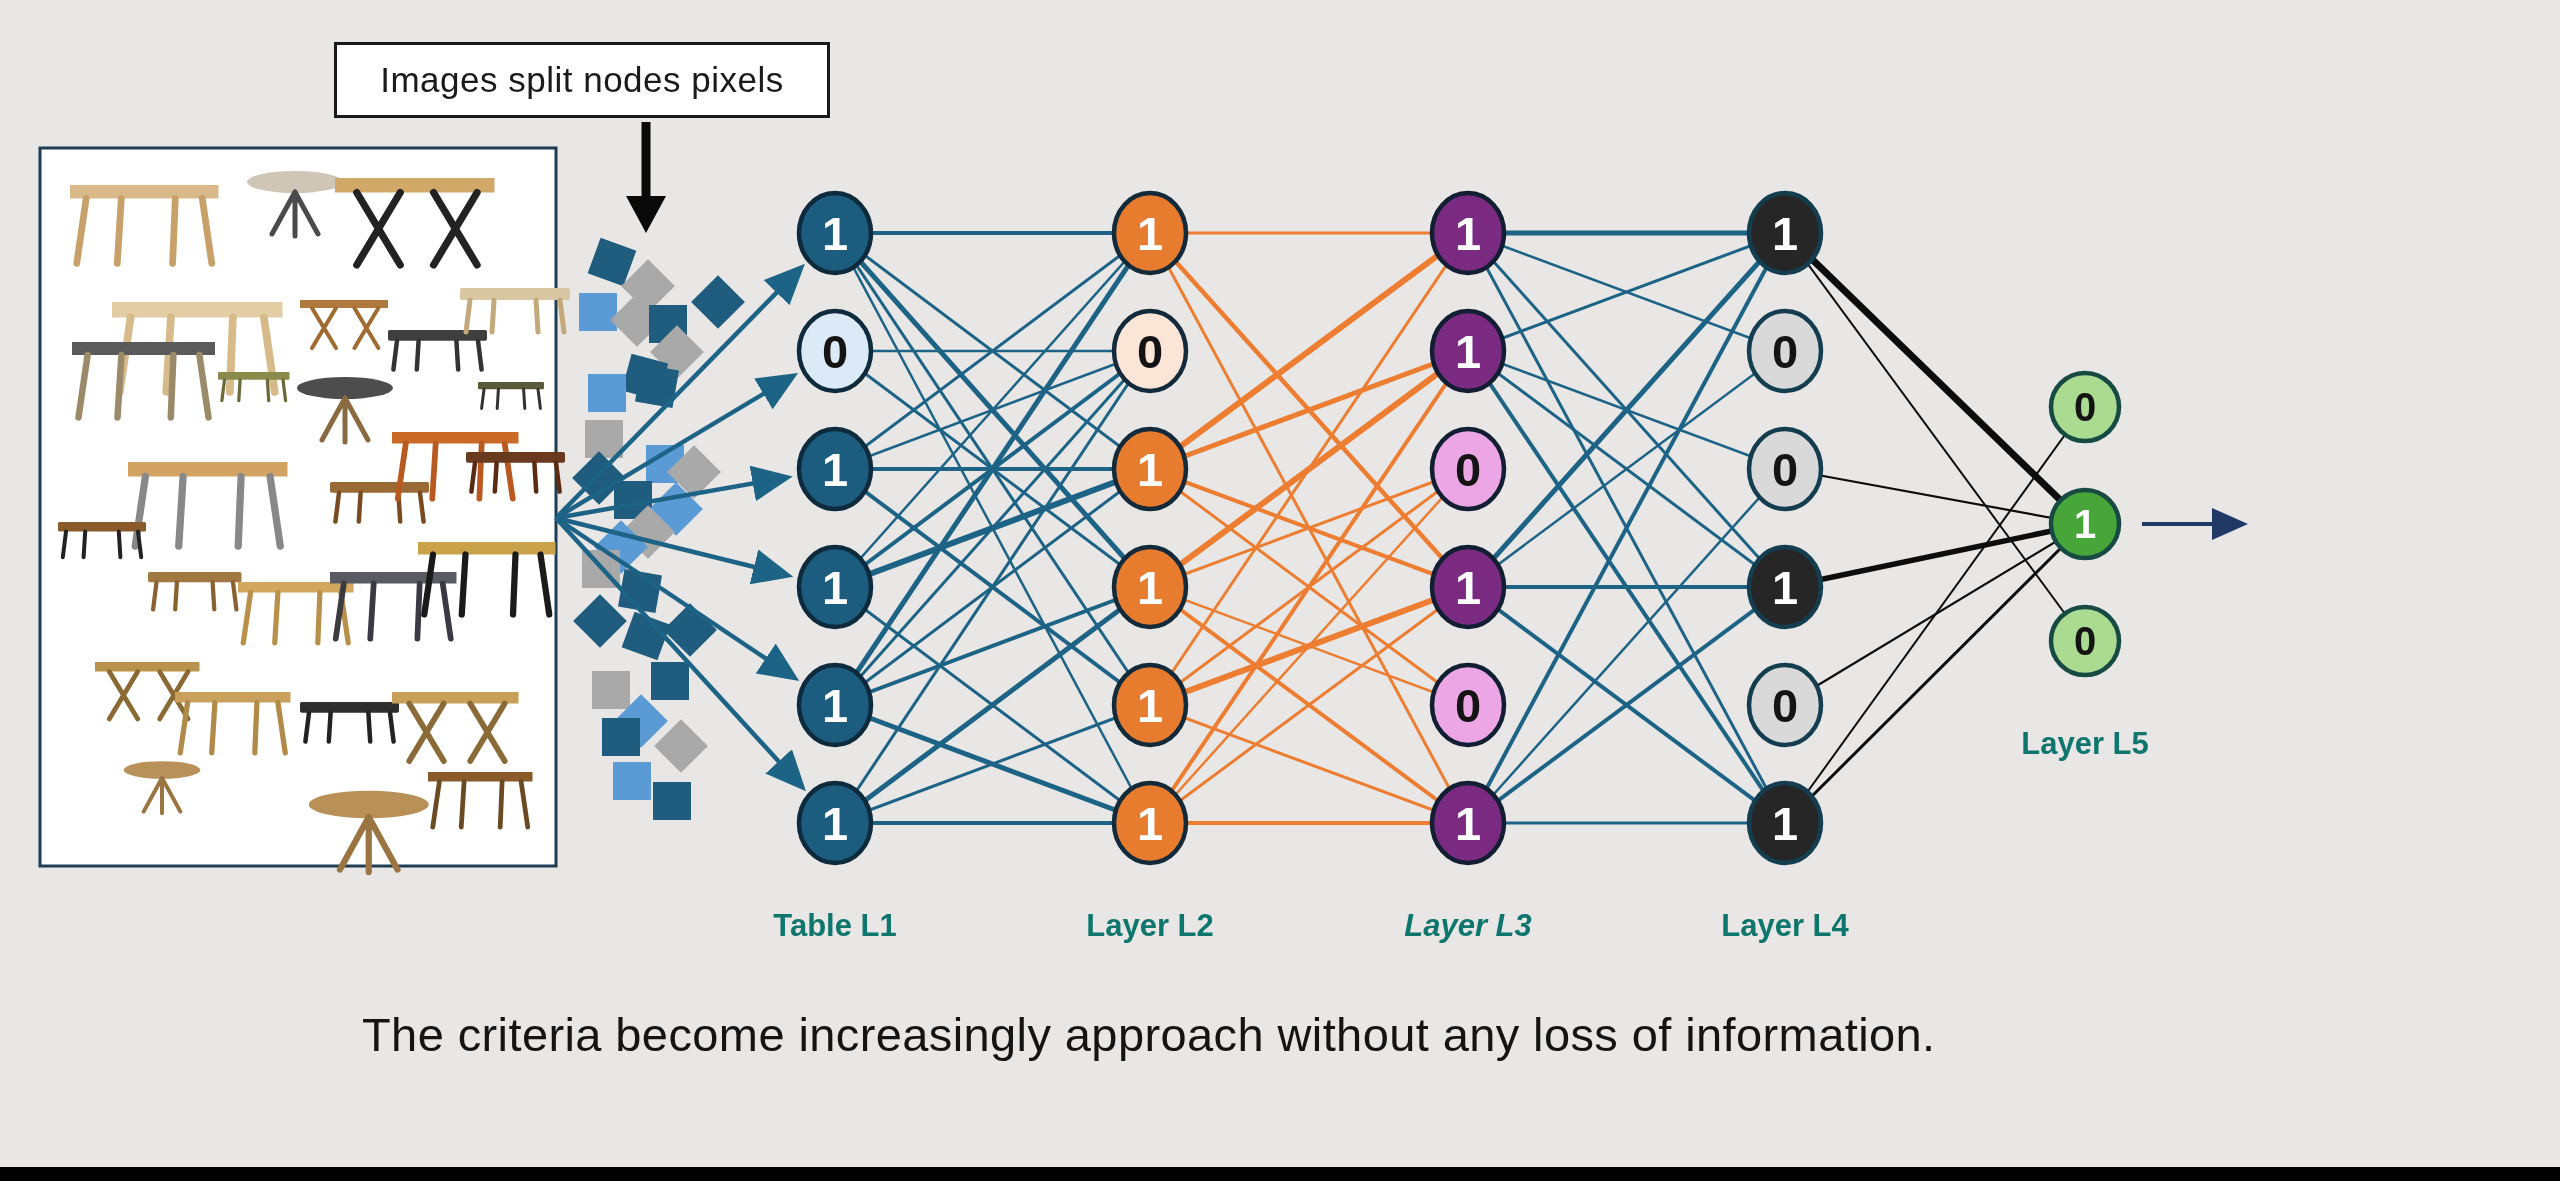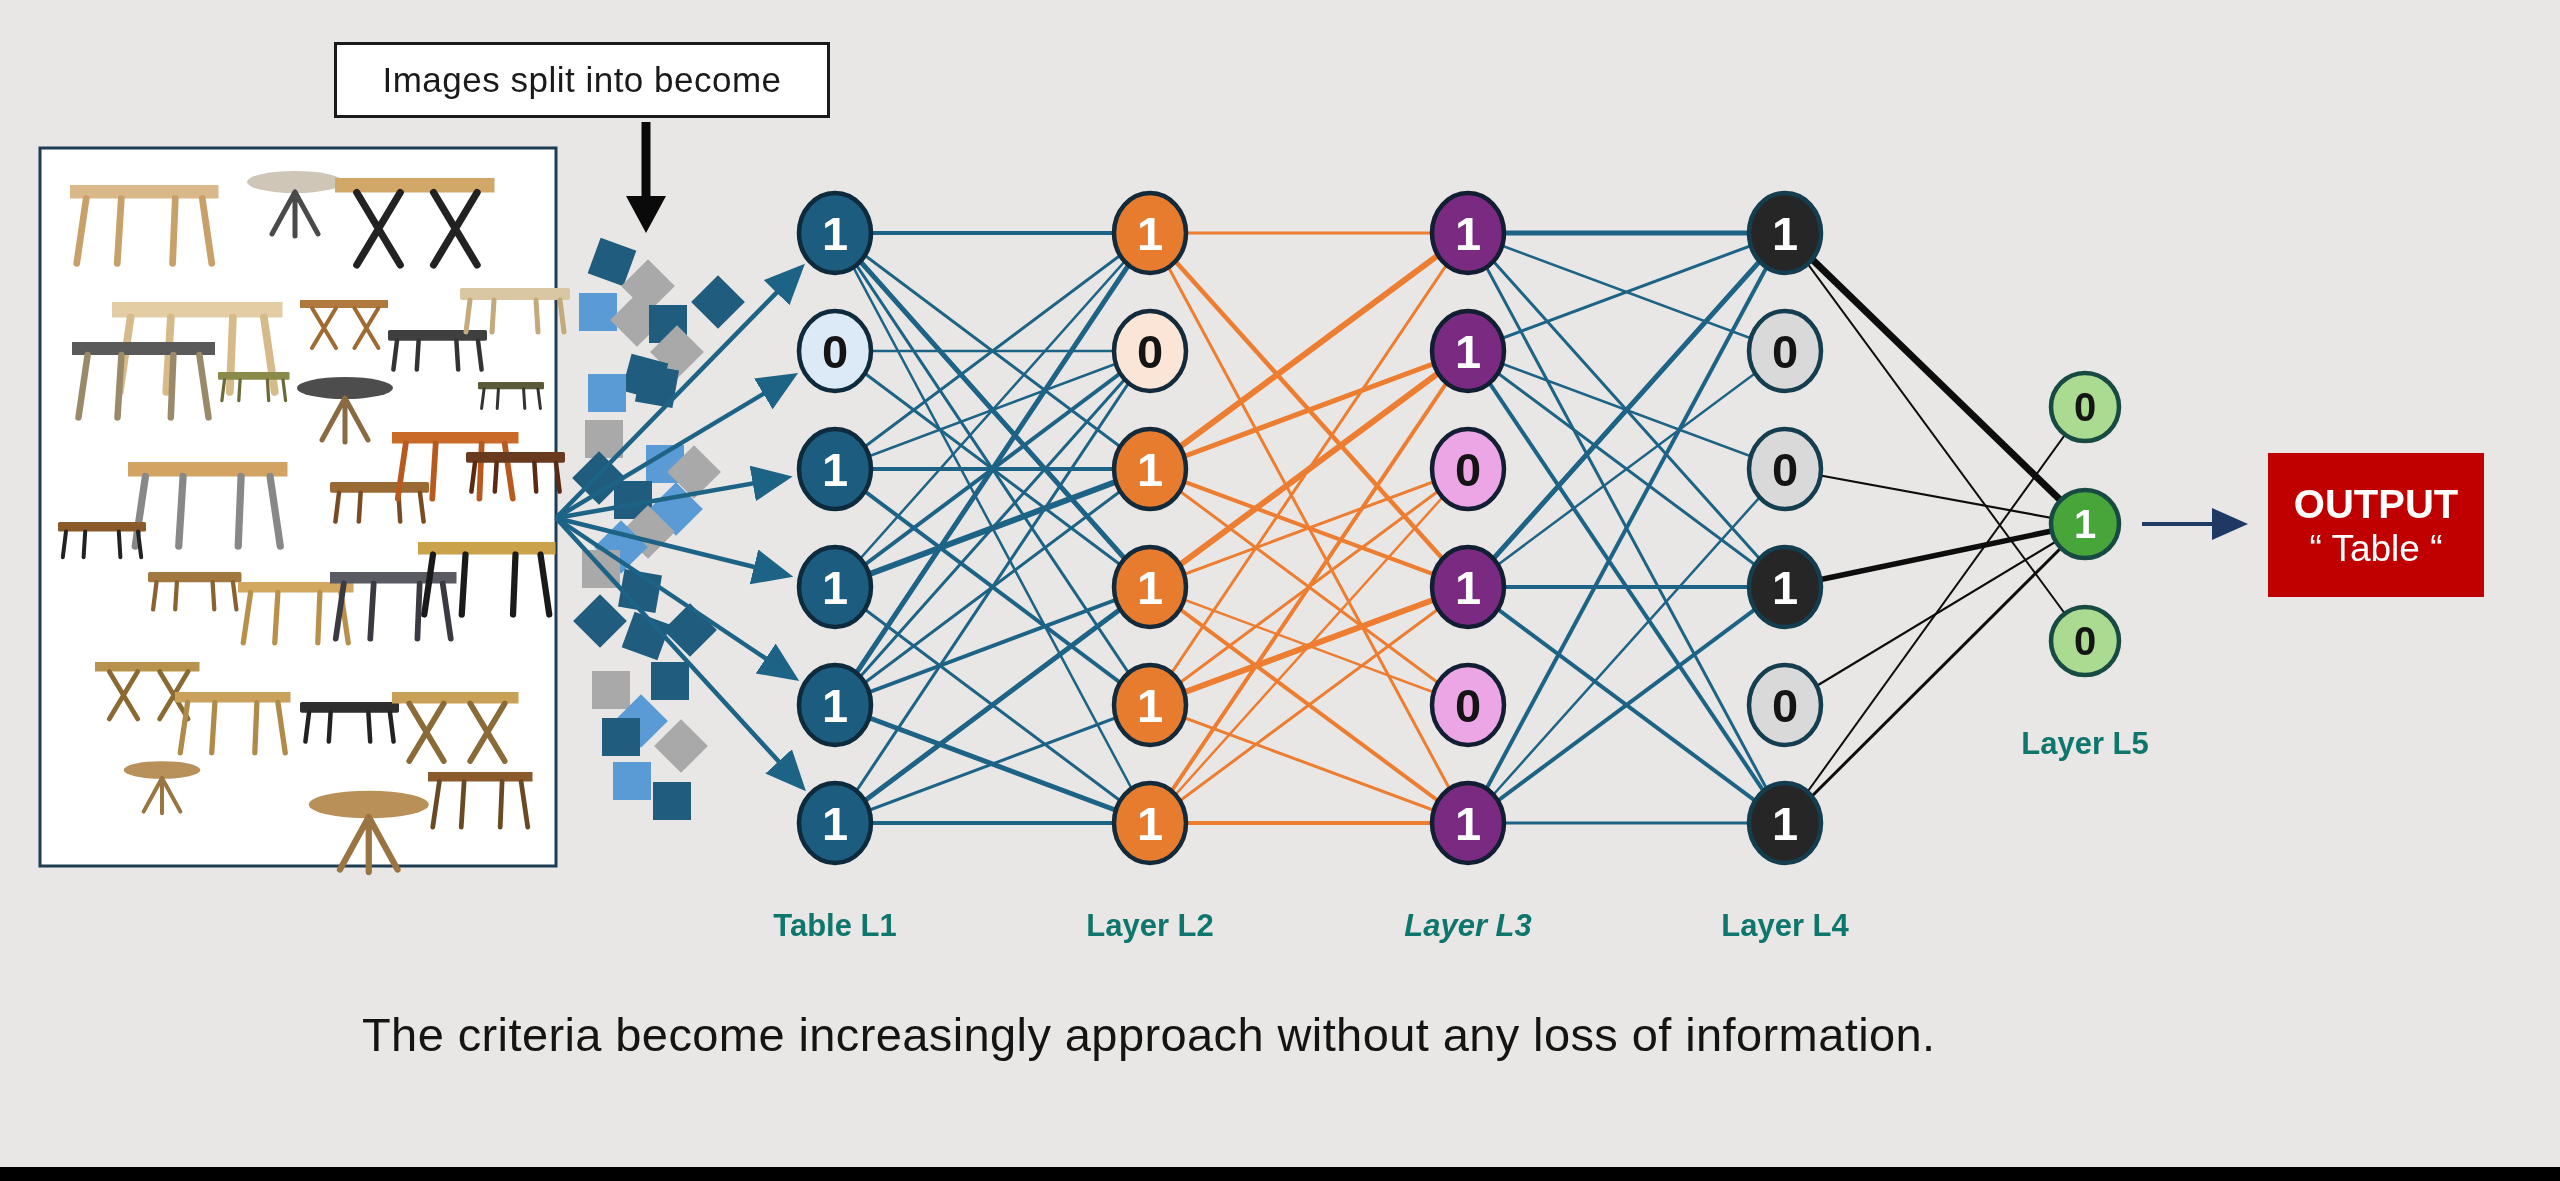--- a/index.html
+++ b/index.html
@@ -340,32 +340,28 @@
         <text x="2085" y="407" text-anchor="middle" dominant-baseline="central" font-size="40" font-weight="bold" font-family="&quot;Liberation Sans&quot;, sans-serif" fill="#141414">0</text>
         <ellipse cx="2085" cy="524" rx="34" ry="34" fill="#48A53A" stroke="#174A42" stroke-width="4.5"></ellipse>
         <text x="2085" y="524" text-anchor="middle" dominant-baseline="central" font-size="40" font-weight="bold" font-family="&quot;Liberation Sans&quot;, sans-serif" fill="#ffffff">1</text>
         <ellipse cx="2085" cy="641" rx="34" ry="34" fill="#ABDB91" stroke="#174A42" stroke-width="4.5"></ellipse>
         <text x="2085" y="641" text-anchor="middle" dominant-baseline="central" font-size="40" font-weight="bold" font-family="&quot;Liberation Sans&quot;, sans-serif" fill="#141414">0</text>
       </g>
       <line x1="2142" y1="524" x2="2240" y2="524" stroke="#1F3864" stroke-width="4" marker-end="url(#ah-navy)"></line>
     </svg>
 
   <div class="pixel-label-box">
-    <span>Images split into become</span>
+    <span>Images split nodes pixels</span>
   </div>
 
   <div class="layer-label l1">Table L1</div>
   <div class="layer-label l2">Layer L2</div>
   <div class="layer-label l3">Layer L3</div>
   <div class="layer-label l4">Layer L4</div>
   <div class="layer-label l5">Layer L5</div>
 
-  <div class="output-box">
-    <div class="output-title">OUTPUT</div>
-    <div class="output-word">“ Table “</div>
-  </div>
 
   <div class="caption">
     <div>The criteria become increasingly approach without any loss of information.</div>
   </div>
 
   <div class="bottom-bar"></div>
 </div>
 
 </body></html>

